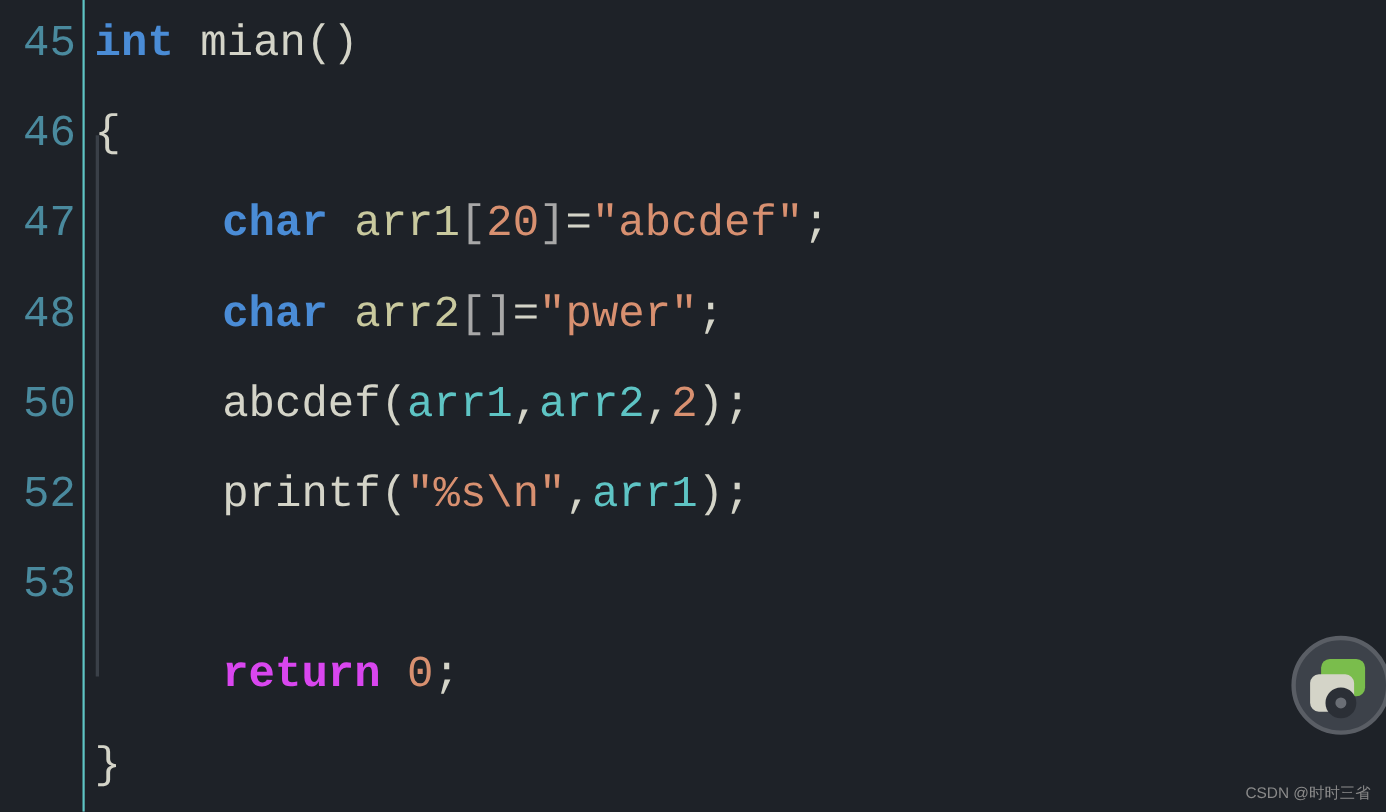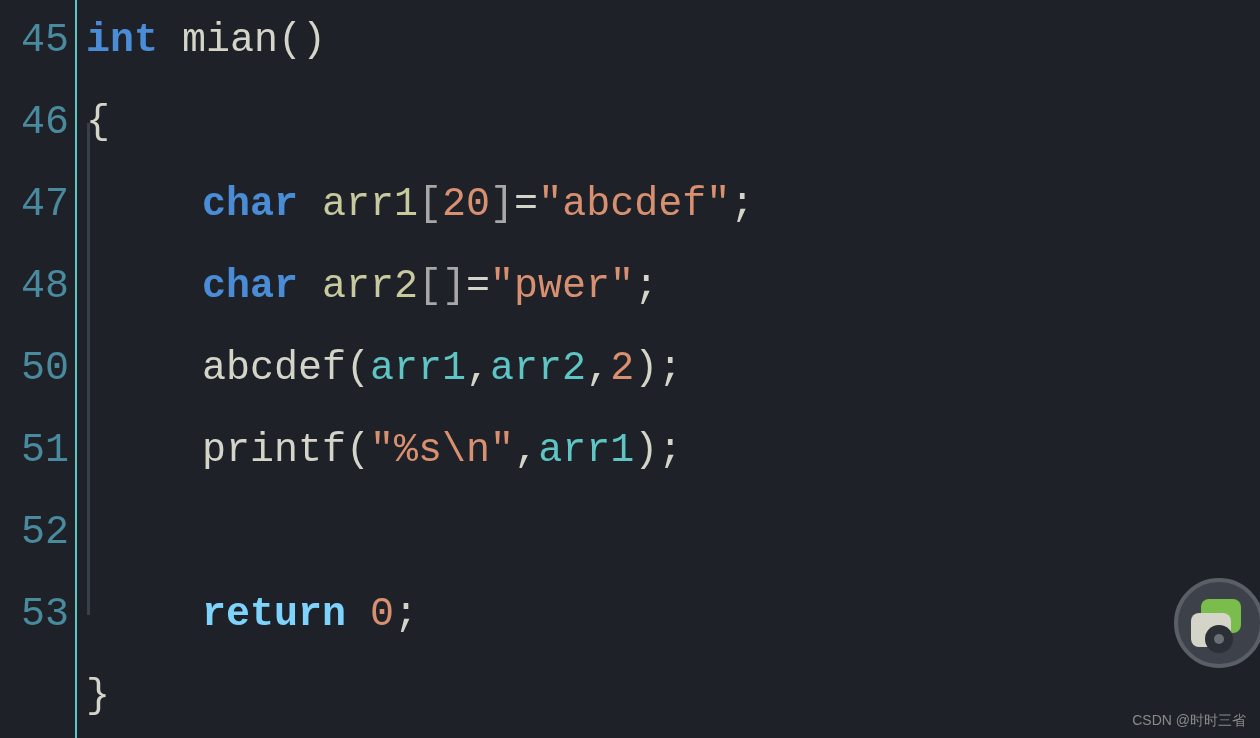--- a/index.html
+++ b/index.html
@@ -61,21 +61,21 @@
       height: 82px;
       line-height: 82px;
       white-space: pre;
       padding-left: 6px;
       font-family: Liberation Mono, monospace;
     }
     .indented {
       padding-left: 26px;
     }
     .tok-keyword {
-      color: #7dd3fc;
+      color: #d946ef;
       font-weight: bold;
     }
     .tok-type {
       color: #4a8cd6;
       font-weight: bold;
     }
     .tok-func {
       color: #d4d4c8;
     }
     .tok-ident {
@@ -173,21 +173,20 @@
 </head>
 <body>
 
 <div class="editor">
   <div class="gutter">
     <div class="line-number">45</div>
     <div class="line-number">46</div>
     <div class="line-number">47</div>
     <div class="line-number">48</div>
     <div class="line-number">50</div>
-    <div class="line-number">51</div>
     <div class="line-number">52</div>
     <div class="line-number">53</div>
   </div>
   <div class="divider"></div>
   <div class="indent-guide">
     <div class="indent-line"></div>
   </div>
   <div class="code-area">
     <div class="code-line"><span class="tok-type">int</span><span class="tok-plain"> </span><span class="tok-func">mian</span><span class="tok-punct">()</span></div>
     <div class="code-line"><span class="tok-brace">{</span></div>

